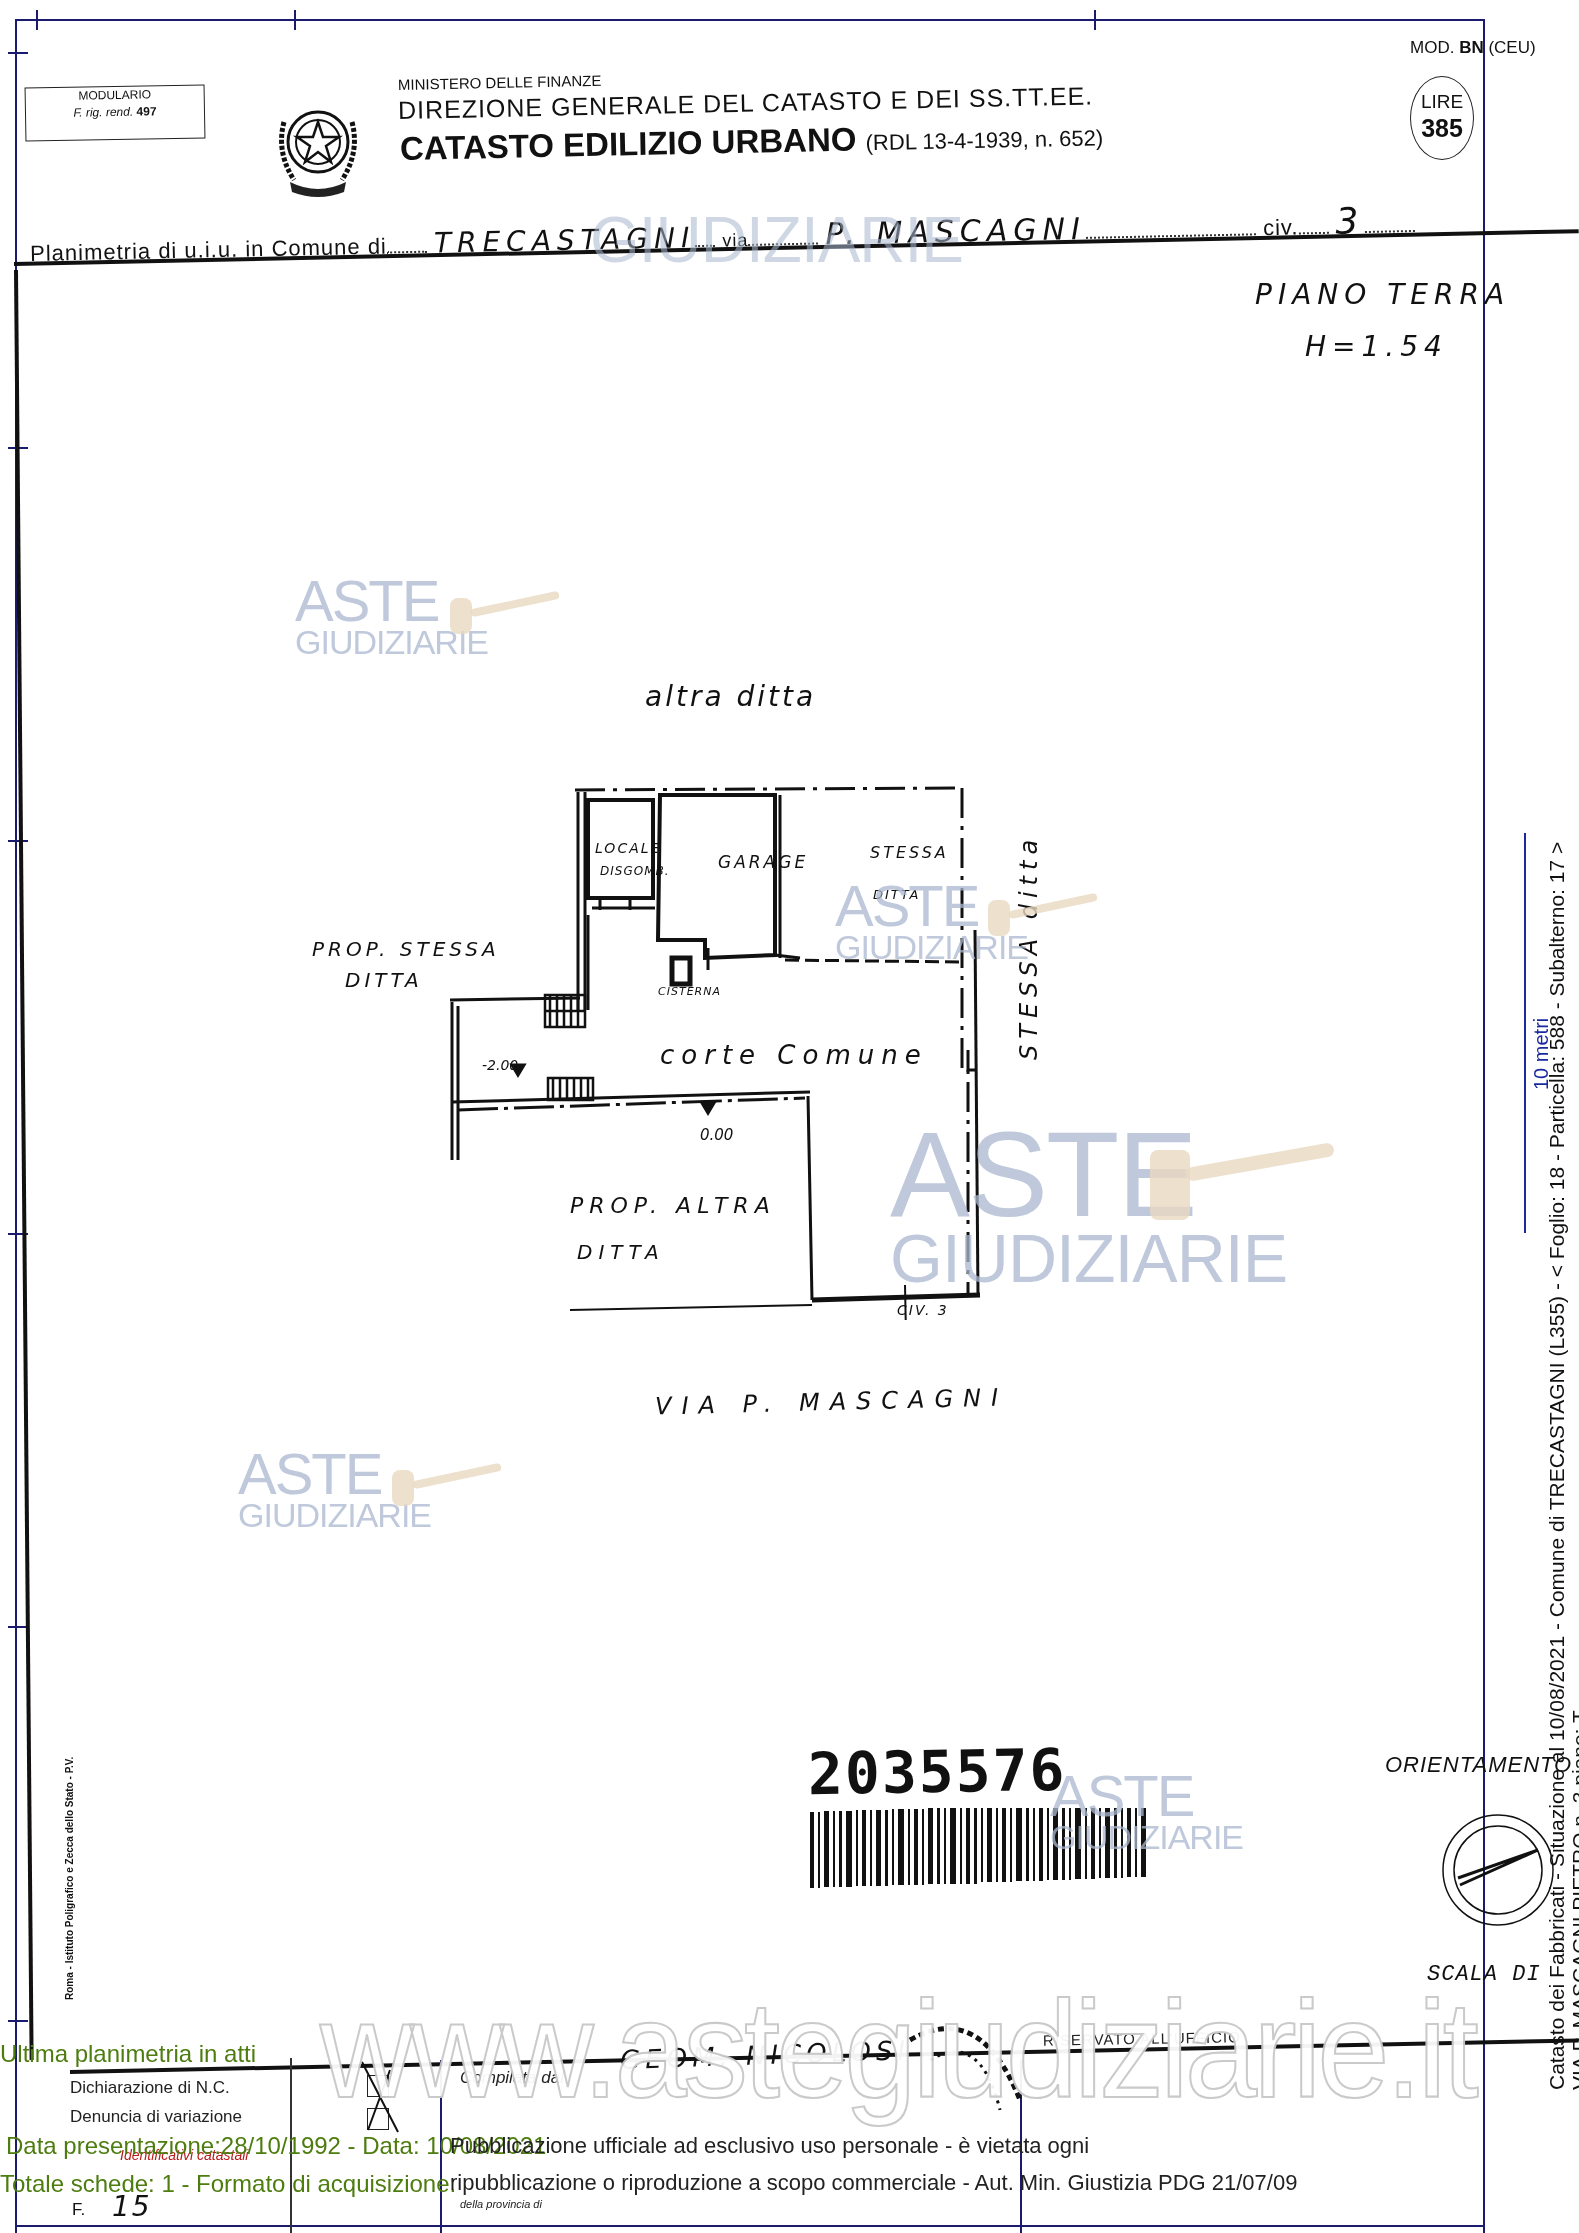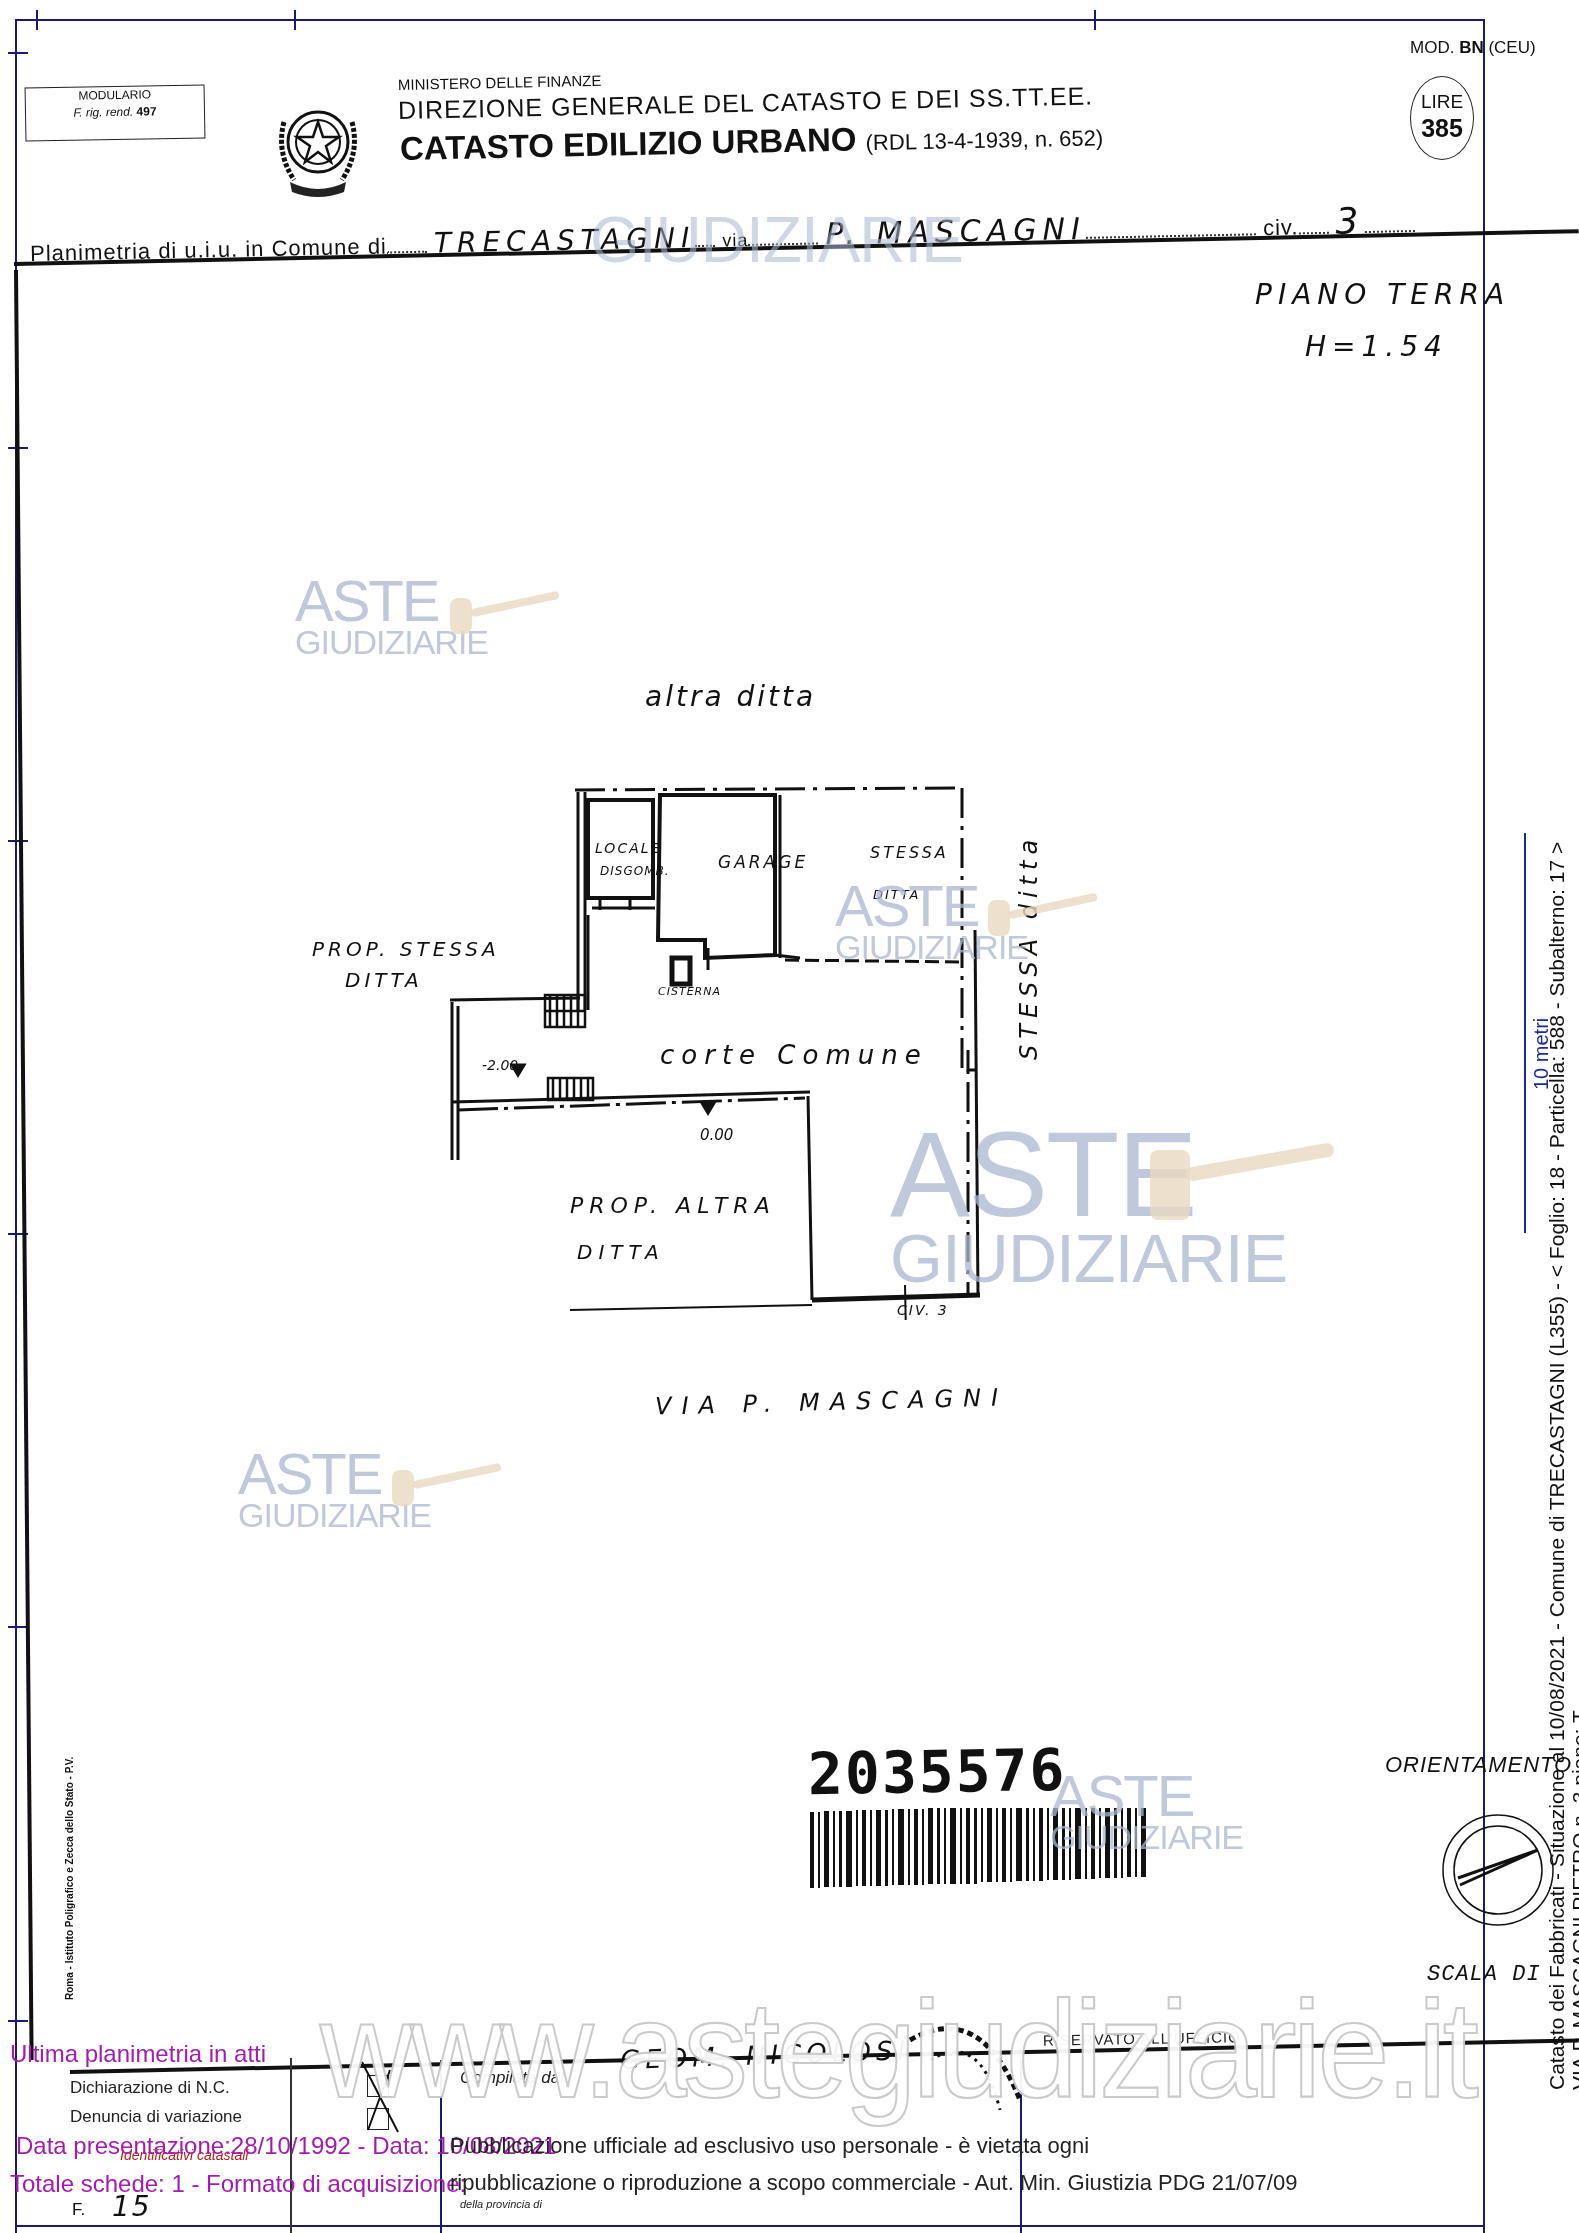--- a/index.html
+++ b/index.html
@@ -19,21 +19,21 @@
   .lire { left:1410px; top:76px; width:64px; height:84px; border:1.5px solid #222; border-radius:50%; text-align:center; font-size:19px; line-height:26px; padding-top:12px; box-sizing:border-box; }
   .lire b { font-size:25px; }
   .planim { left:30px; top:228px; font-size:22px; letter-spacing:1px; transform:rotate(-1.2deg); transform-origin:left; white-space:nowrap; }
   .dots { border-bottom:2px dotted #333; display:inline-block; }
   .wm { position:absolute; color:#aab8cf; opacity:0.75; font-family:"Liberation Sans", sans-serif; line-height:0.9; pointer-events:none; }
   .wm .a { display:block; letter-spacing:-2px; }
   .wm .g { display:block; letter-spacing:-1px;text-align:center; }
   .gavel { position:absolute; background:#e9d8c0; opacity:0.8; border-radius:8px; }
   .side-text { position:absolute; transform-origin:left top; transform:rotate(-90deg); white-space:nowrap; font-size:20px; color:#111; }
   .plan-label { position:absolute; font-family:"DejaVu Sans", sans-serif; font-style:italic; color:#111; white-space:nowrap; }
-  .footer-line { position:absolute; font-size:24px; white-space:nowrap; color:#a21caf;padding-left:10px; }
+  .footer-line { position:absolute; font-size:24px; white-space:nowrap; color:#4d7c0f; }
   .notice { position:absolute; font-size:22px; color:#222; white-space:nowrap; }
   .big-wm { position:absolute; left:320px; top:1975px; font-size:130px; color:#fff; -webkit-text-stroke:2px #c8c8c8; letter-spacing:-4px; font-family:"Liberation Sans", sans-serif; transform:scaleY(1.05); white-space:nowrap; opacity:0.95; }
 </style>
 </head>
 <body>
 
 <div class="blue-line" style="left:15px;top:19px;width:1468px;height:1.5px;"></div>
 <div class="blue-line" style="left:15px;top:19px;width:1.5px;height:2214px;"></div>
 <div class="blue-line" style="left:1483px;top:19px;width:1.5px;height:2214px;"></div>
 <div class="blue-line" style="left:15px;top:2225px;width:1468px;height:1.5px;"></div>

